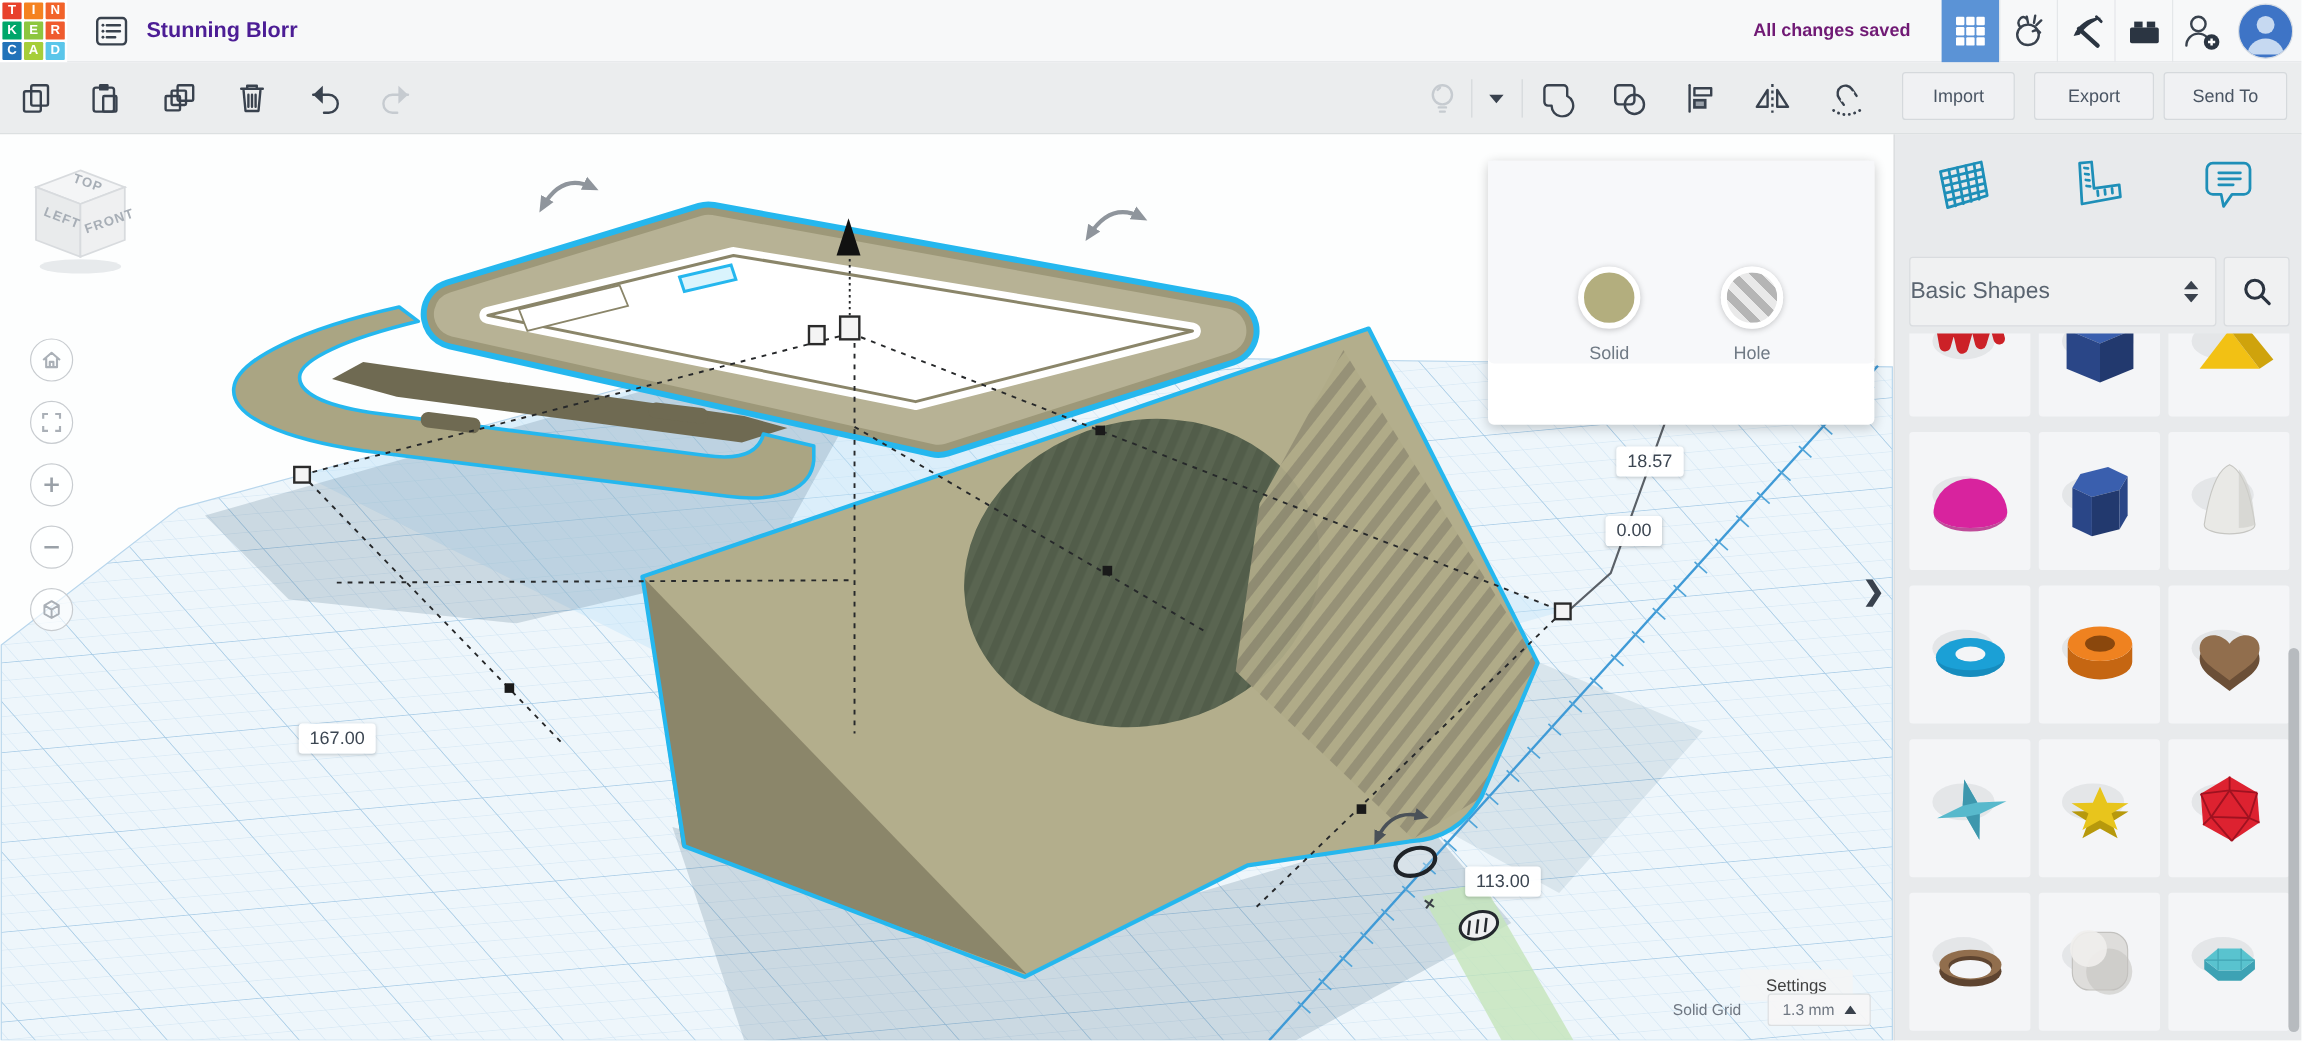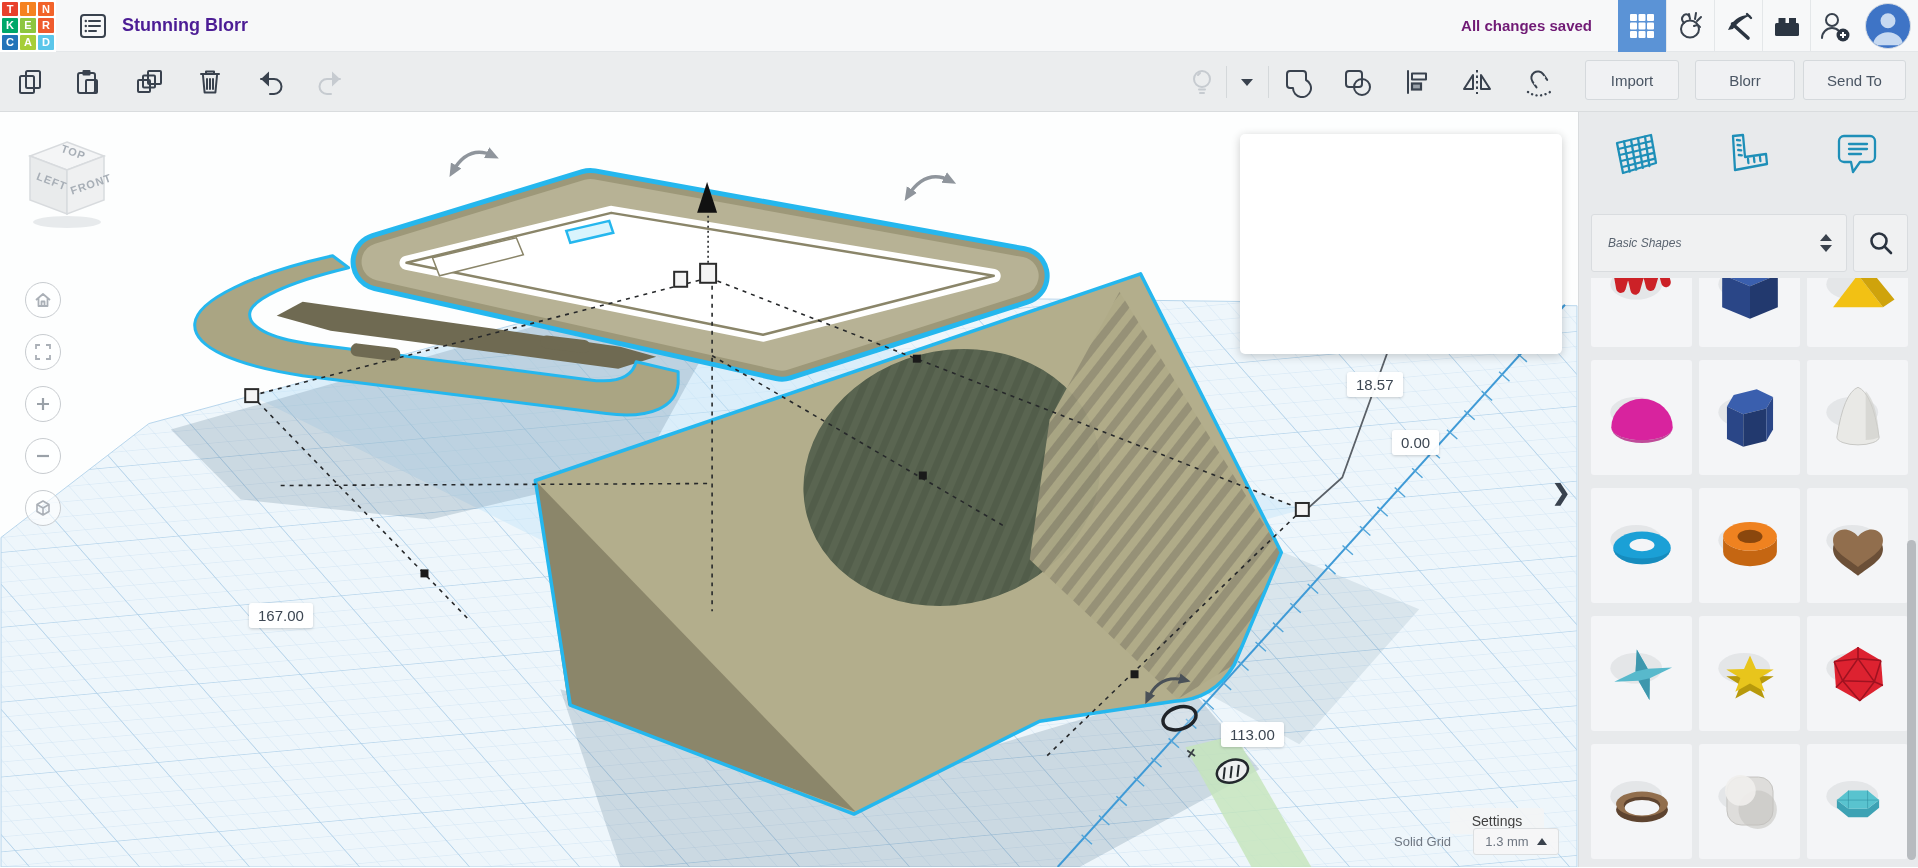--- a/index.html
+++ b/index.html
@@ -50,21 +50,21 @@
   .sp-header { height:50px; display:flex; align-items:center; border-bottom:1px solid #e5e7e9; }
   .sp-title { font-size:17px; font-weight:600; color:#3d4754; margin-left:14px; }
   .sp-body { position:relative; height:169px; background:#f7f8fa; border-radius:0 0 5px 5px; }
   .swatch { position:absolute; width:52px; height:52px; border-radius:50%; top:88px; border:5px solid #fff; box-shadow:0 1px 5px rgba(0,0,0,.22); cursor:pointer; }
   .swatch-label { position:absolute; top:152px; font-size:15px; color:#707a85; width:80px; text-align:center; }
 
   
   .sidebar { position:relative; width:340px; height:755px; background:#e8eaec; border-left:1px solid #d9dcde; }
   .sb-tool { position:absolute; top:12px; width:62px; height:62px; display:flex; align-items:center; justify-content:center; cursor:pointer; }
   .sb-dd { position:absolute; left:12px; top:102px; width:256px; height:58px; background:#f0f1f2; border:1px solid #d9dcdf; border-radius:3px; display:flex; align-items:center; cursor:pointer; }
-  .sb-dd span { font-size:12px; color:#5a6470; margin-left:16px; flex:1;font-style:italic; }
+  .sb-dd span { font-size:19px; color:#5a6470; flex:1; }
   .sb-search { position:absolute; left:274px; top:102px; width:55px; height:58px; background:#f0f1f2; border:1px solid #d9dcdf; border-radius:3px; display:flex; align-items:center; justify-content:center; cursor:pointer; }
   .shape-scroll { position:absolute; left:12px; right:10px; top:166px; bottom:0; overflow:hidden; }
   .shape-grid { display:grid; grid-template-columns:repeat(3,101px); grid-auto-rows:115px; gap:13px 7px; margin-top:-46px; }
   .shape-cell { background:#f4f5f7; border-radius:3px; display:flex; align-items:center; justify-content:center; cursor:pointer; }
   .shape-cell svg { width:96px; height:96px; }
   .sb-scrollbar { position:absolute; right:2px; top:428px; width:9px; height:320px; background:#b7bbbf; border-radius:5px; cursor:pointer; }
 
   .icon-dark { stroke:#39424e; fill:none; stroke-width:2; stroke-linecap:round; stroke-linejoin:round; }
   .icon-dis  { stroke:#c6cbd0; fill:none; stroke-width:2; stroke-linecap:round; stroke-linejoin:round; }
   .icon-teal { stroke:var(--accent_teal); fill:none; stroke-width:2.3; stroke-linecap:round; stroke-linejoin:round; }
@@ -238,21 +238,21 @@
       <svg width="34" height="34" viewBox="0 0 34 34">
           <g transform="rotate(-35 17 14)">
             <path d="M11 20 v-7 a6.5 6.5 0 0 1 13 0 v7" class="icon-dark" stroke-width="3.4"></path>
             <path d="M11 16 h5 M19 16 h5" stroke="#ebedee" stroke-width="2"></path>
           </g>
           <path d="M7 27 q10 7 22 0" stroke="#39424e" stroke-width="2.4" fill="none" stroke-linecap="round" stroke-dasharray="0.1 4.5"></path>
         </svg>
     </div>
 
     <div class="tb-btn" style="left:1585px;width:94px">Import</div>
-    <div class="tb-btn" style="left:1695px;width:100px">Blorr</div>
+    <div class="tb-btn" style="left:1695px;width:100px">Export</div>
     <div class="tb-btn" style="left:1803px;width:103px">Send To</div>
   </div>
 
   <div class="content">
 
     <div class="canvas">
       <svg id="scene" width="1578" height="755" viewBox="0 112 1578 756">
         <defs>
           <pattern id="gmin" width="21" height="21" patternUnits="userSpaceOnUse" patternTransform="matrix(0.97 -0.09 0.58 0.66 300 300)">
             <path d="M0 0 H21 M0 0 V21" stroke="var(--workplane_minor)" stroke-width="1" fill="none"></path>
@@ -430,25 +430,31 @@
             <path d="M4 10 H16" stroke="#9aa1a8" stroke-width="2.2"></path>
           </svg>
       </div>
       <div class="navbtn" style="top:378px">
         <svg width="20" height="20" viewBox="0 0 20 20">
             <path d="M10 3 L16 6.5 V13.5 L10 17 L4 13.5 V6.5 Z M10 10 L16 6.5 M10 10 L4 6.5 M10 10 V17" stroke="#aab0b7" stroke-width="1.6" fill="none" stroke-linejoin="round"></path>
           </svg>
       </div>
 
       <div class="dim" style="left:1347px;top:260px">18.57</div>
-      <div class="dim" style="left:1392px;top:318px">0.00</div>
+      <div class="dim" style="left:1338px;top:318px">0.00</div>
       <div class="dim" style="left:249px;top:491px">167.00</div>
       <div class="dim" style="left:1221px;top:610px">113.00</div>
 
       <div class="shapes-panel">
+        <div class="sp-body">
+          <div class="swatch" style="left: 75px; background: rgb(179, 174, 126);" id="swatch-solid"></div>
+          <div class="swatch" style="left: 194px; background: repeating-linear-gradient(45deg, rgb(181, 181, 181) 0px, rgb(181, 181, 181) 7px, rgb(233, 233, 233) 7px, rgb(233, 233, 233) 14px);" style2=""></div>
+          <div class="swatch-label" style="left:61px">Solid</div>
+          <div class="swatch-label" style="left:180px">Hole</div>
+        </div>
       </div>
 
       <div class="settings-btn">Settings</div>
       <div class="snap-label">Solid Grid</div>
       <div class="snap-dd">
         <span>1.3 mm</span>
         <svg width="10" height="7" viewBox="0 0 10 7">
             <polygon points="5,0 10,7 0,7" fill="#3a424d"></polygon>
           </svg>
       </div>

